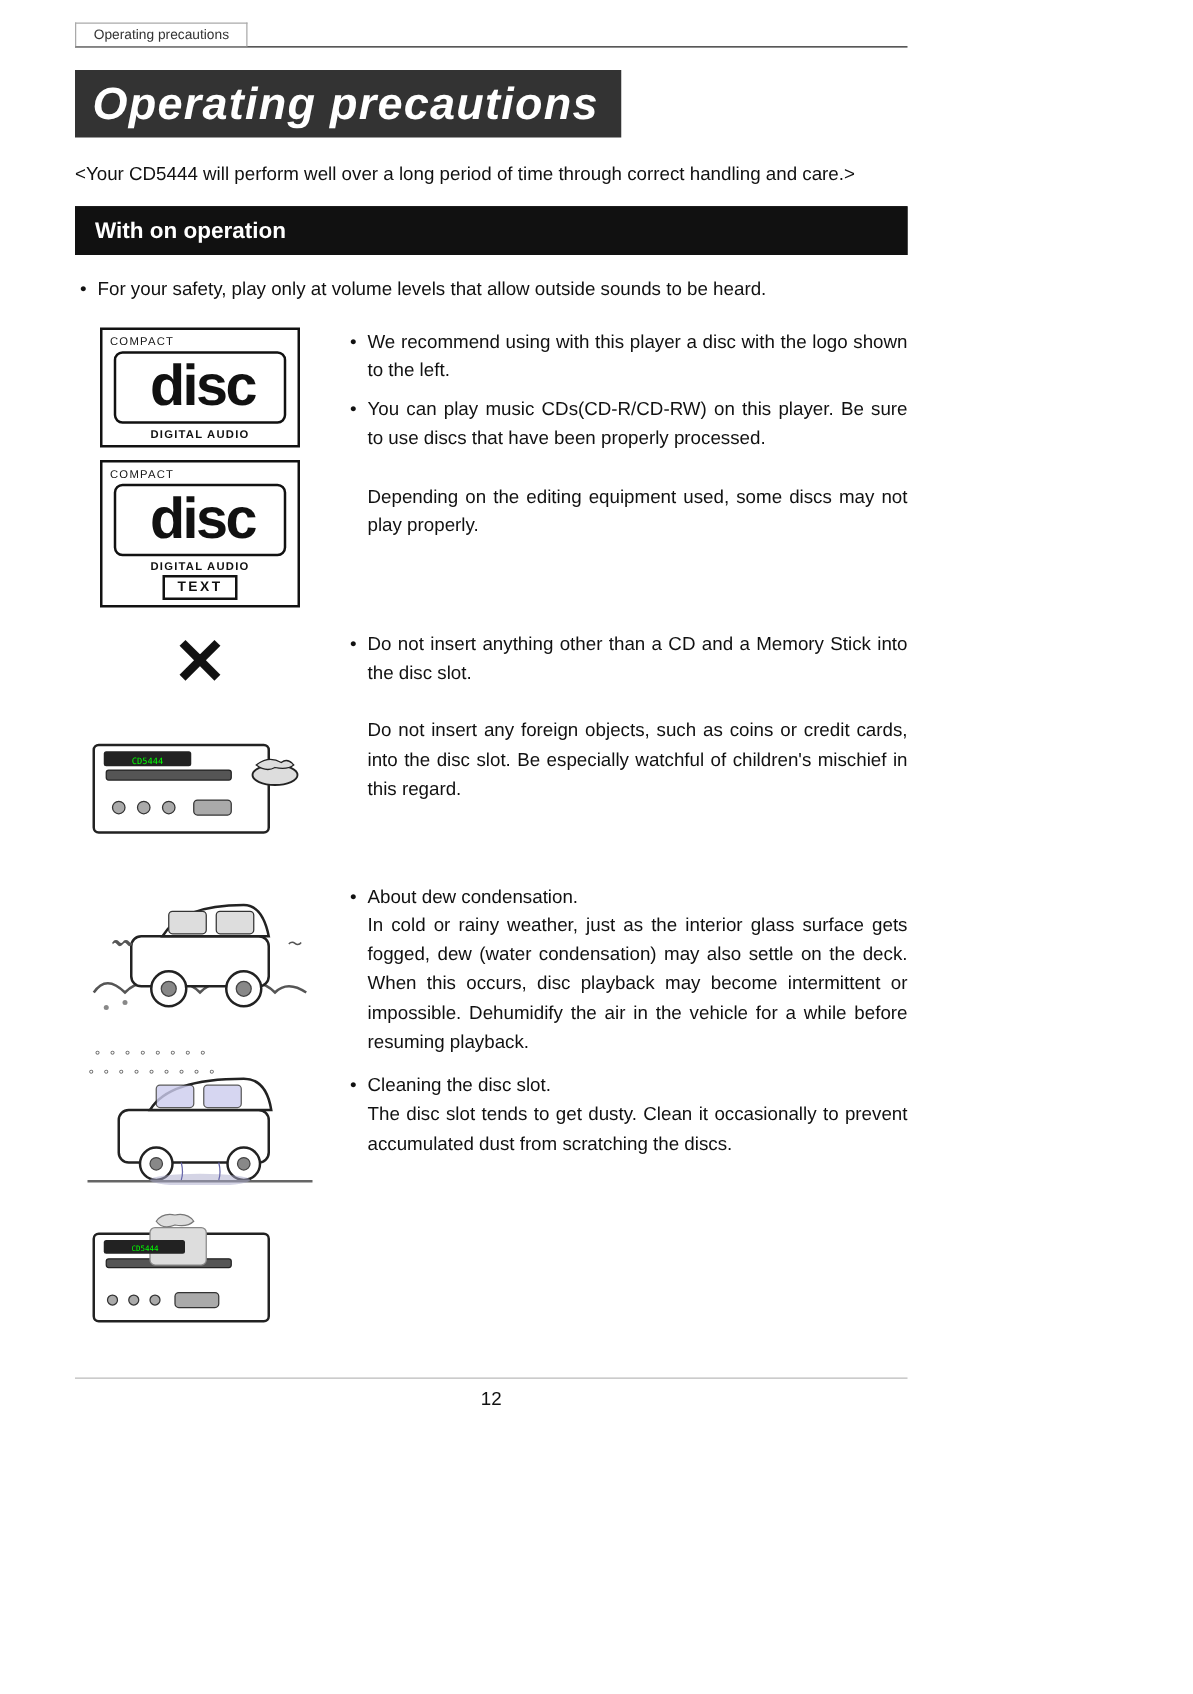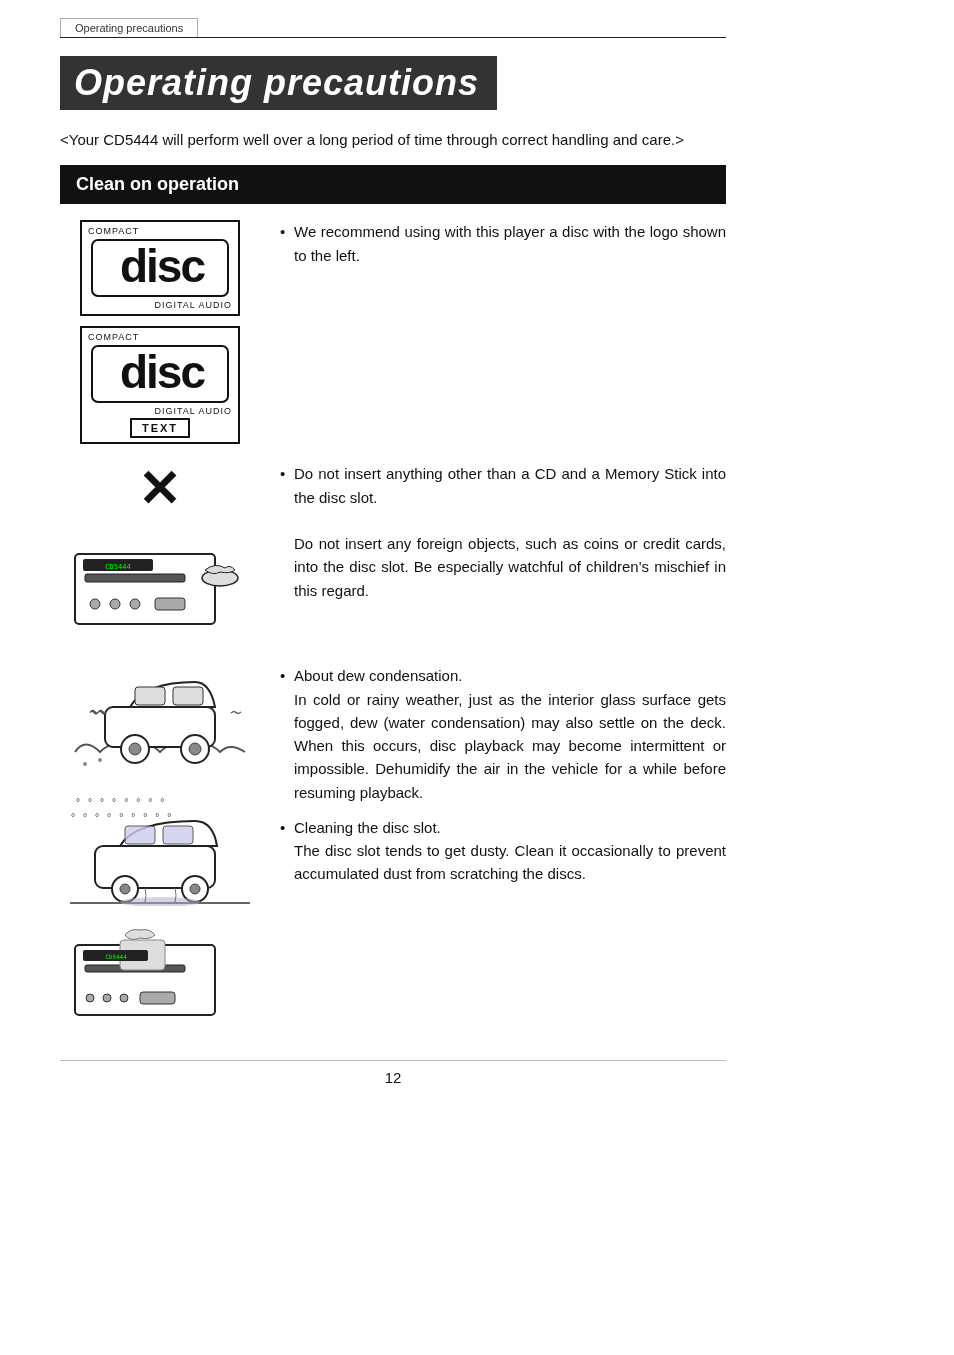--- a/index.html
+++ b/index.html
@@ -147,23 +147,22 @@
       text-align: left;
     }
 
     .cd-disc-svg {
       display: block;
       margin: 2px auto;
     }
 
     .cd-logo-bottom {
       font-size: 9px;
-      font-weight: normal;
+      font-weight: bold;
       letter-spacing: 1px;
-      text-align: right;
     }
 
     .cd-text-badge {
       border: 2px solid #111;
       font-size: 11px;
       font-weight: bold;
       padding: 2px 10px;
       display: inline-block;
       margin-top: 2px;
       letter-spacing: 2px;
@@ -248,23 +247,24 @@
 
   
   <div class="main-heading-box">
     <h1>Operating precautions</h1>
   </div>
 
   
   <p class="intro-para">&lt;Your CD5444 will perform well over a long period of time through correct handling and care.&gt;</p>
 
   
-  <div class="section-header">Clean on operation</div>
-
-  
+  <div class="section-header">With on operation</div>
+
+  
+  <div class="safety-note">For your safety, play only at volume levels that allow outside sounds to be heard.</div>
 
   
   <div class="two-col">
     <div class="left-col">
 
       <div class="cd-logo-box">
         <div class="cd-logo-top">COMPACT</div>
 
         <svg width="140" height="60" class="cd-disc-svg">
 
@@ -286,20 +286,24 @@
         </svg>
         <div class="cd-logo-bottom">DIGITAL AUDIO</div>
         <div class="cd-text-badge">TEXT</div>
       </div>
     </div>
 
     <div class="right-col">
       <div class="bullet-item">
         We recommend using with this player a disc with the logo shown to the left.
       </div>
+      <div class="bullet-item">
+        You can play music CDs(CD-R/CD-RW) on this player. Be sure to use discs that have been properly processed.<br><br>
+        Depending on the editing equipment used, some discs may not play properly.
+      </div>
     </div>
   </div>
 
   
   <div class="two-col">
     <div class="left-col">
 
       <div class="x-mark">✕</div>
 
       <svg class="slot-diagram" viewBox="0 0 190 110">

